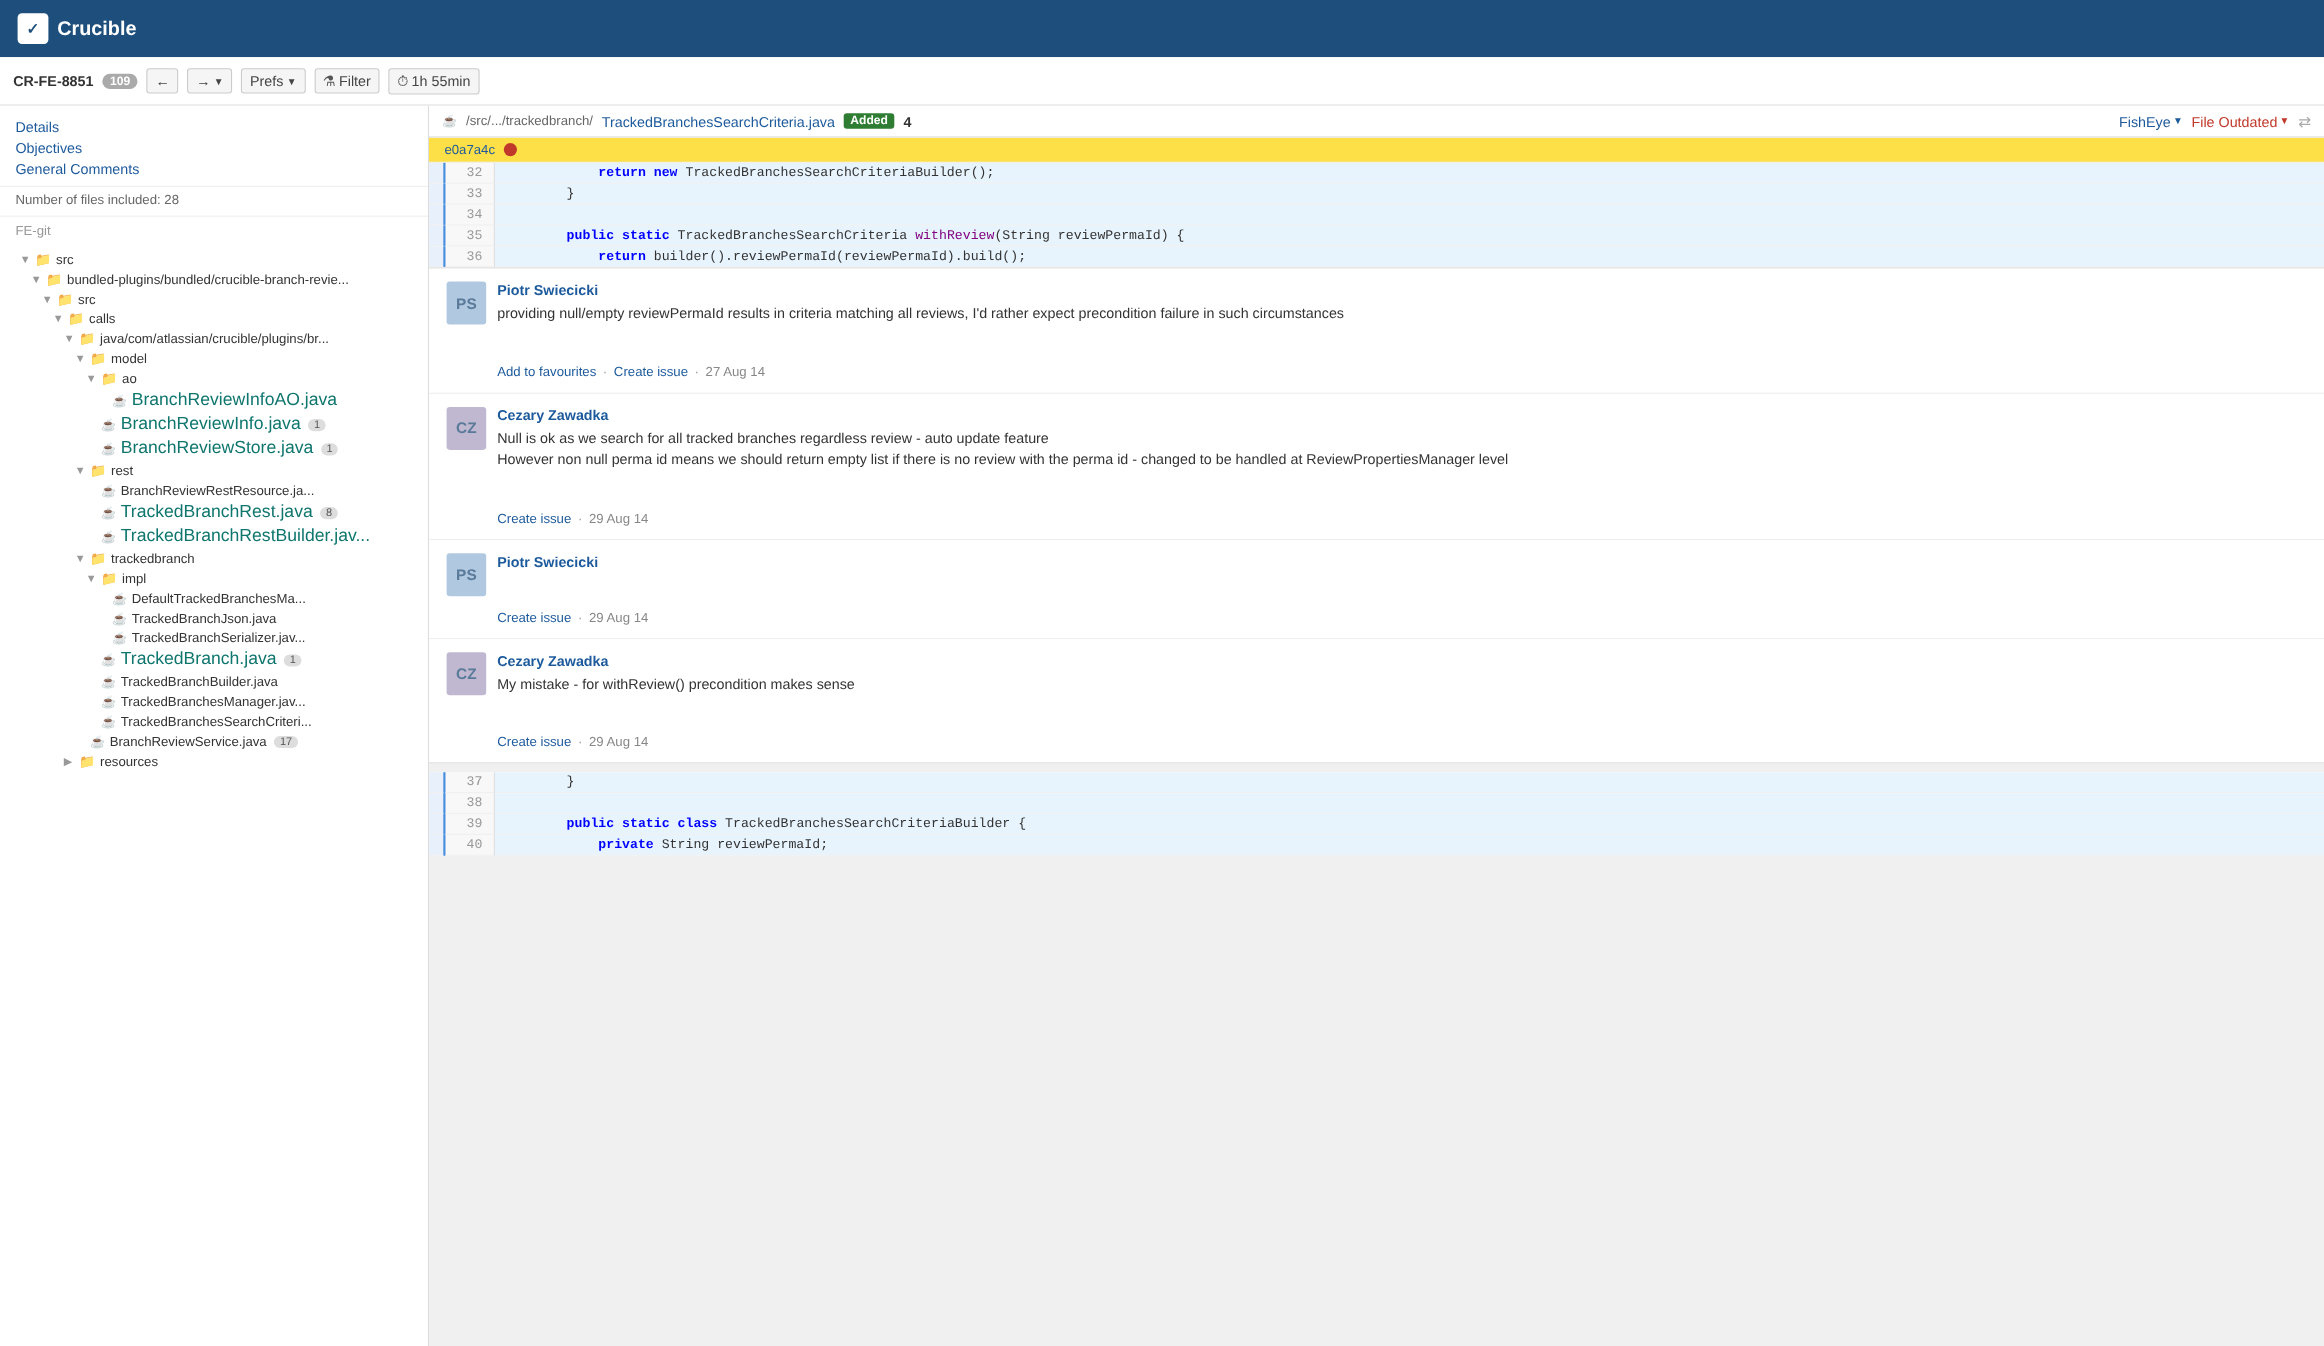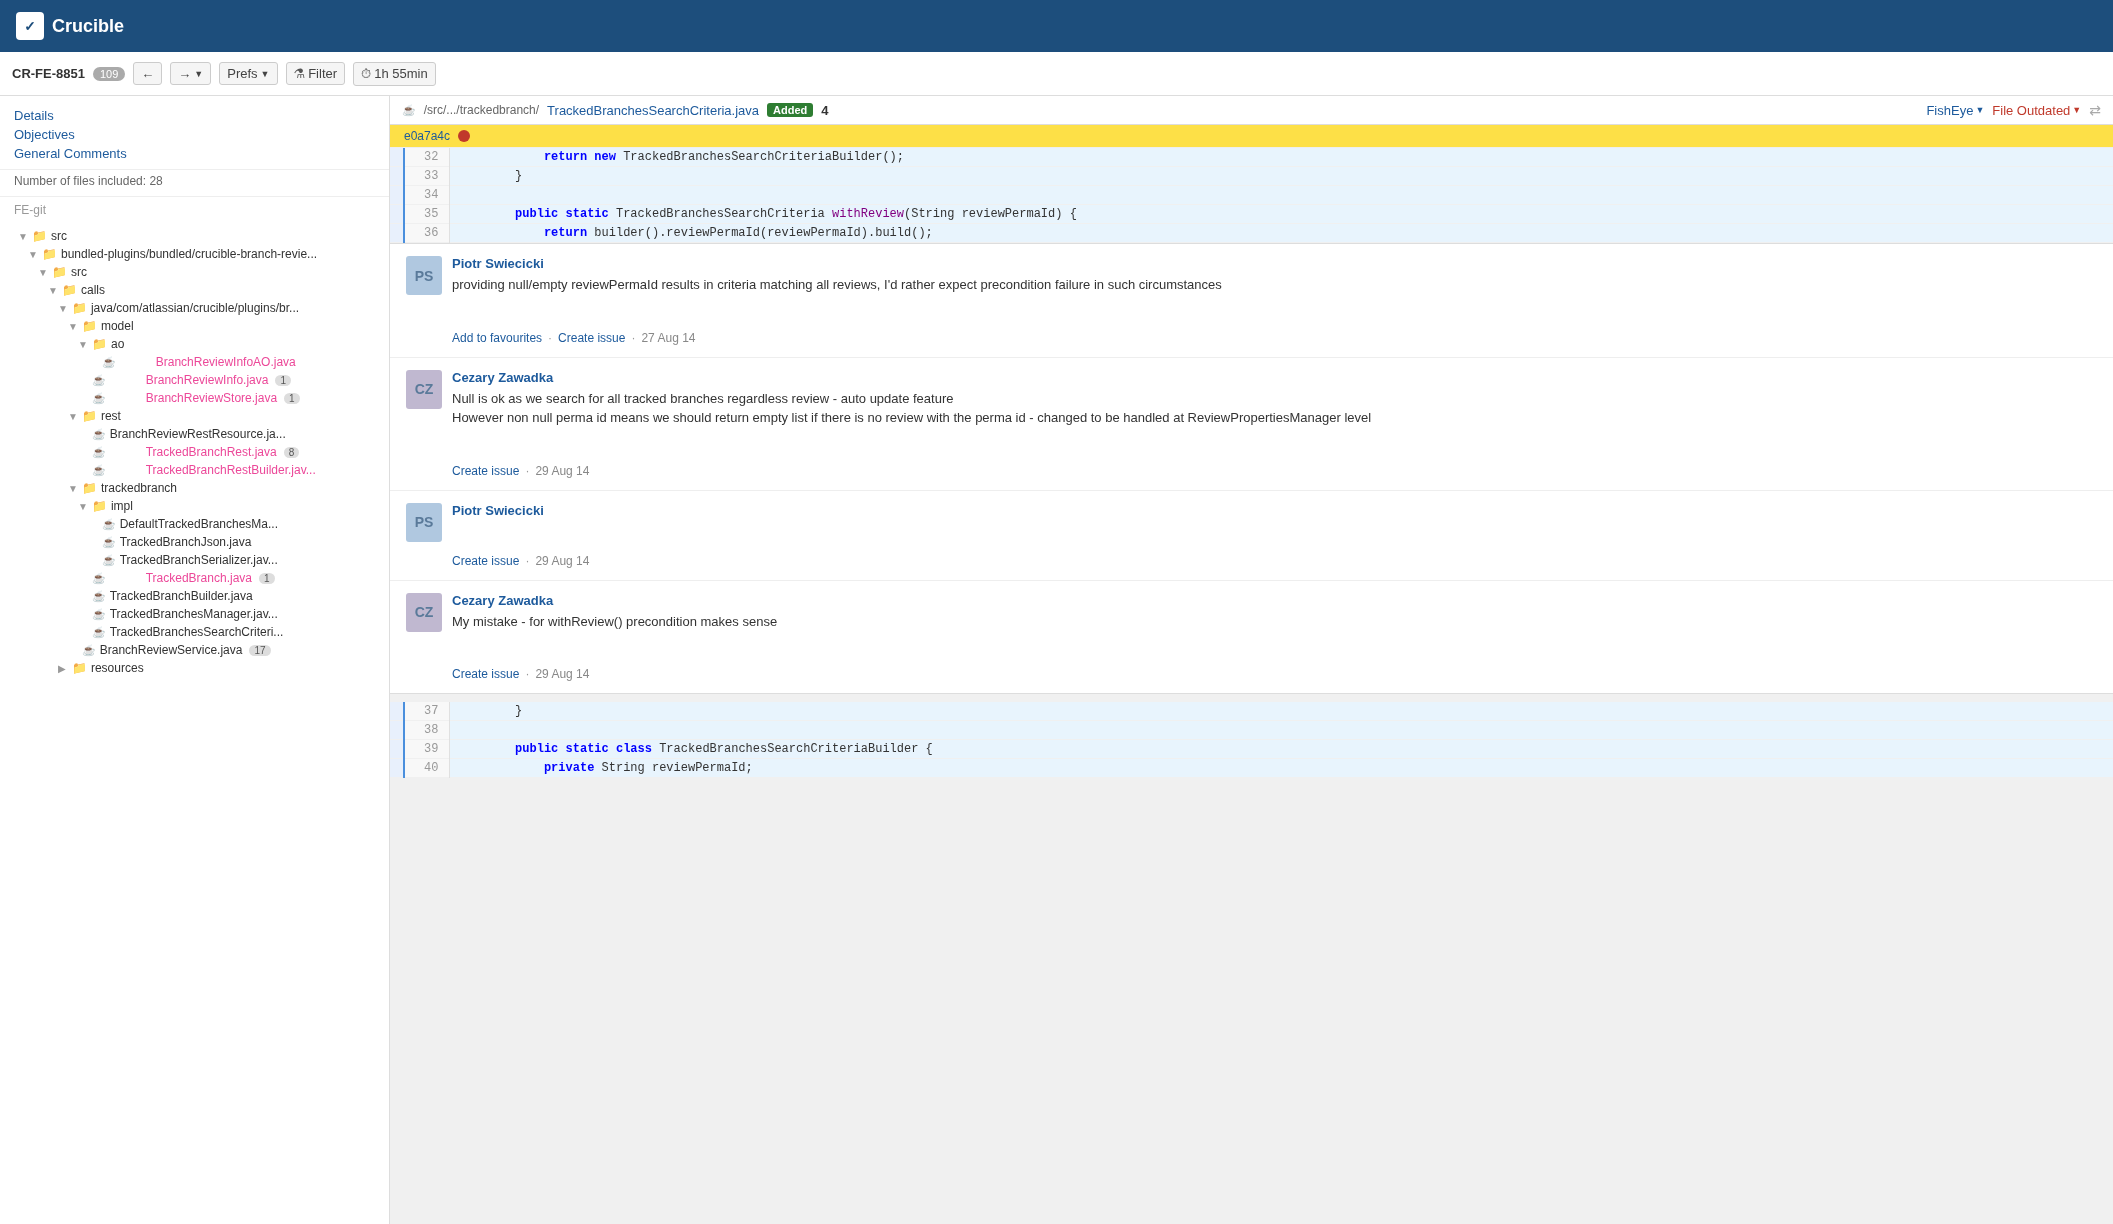--- a/index.html
+++ b/index.html
@@ -43,21 +43,21 @@
       font-weight: bold;
       font-size: 13px;
       color: #333;
     }
     .badge {
       background: #aaa;
       color: #fff;
       border-radius: 10px;
       padding: 1px 7px;
       font-size: 11px;
-      font-weight: normal;
+      font-weight: bold;
     }
     .icon-btn {
       border: 1px solid #ccc;
       background: #f5f5f5;
       border-radius: 3px;
       padding: 3px 7px;
       cursor: pointer;
       font-size: 13px;
       color: #444;
       display: flex; align-items: center; gap: 3px;
@@ -117,21 +117,21 @@
     .tree-indent-1 { padding-left: 10px; }
     .tree-indent-2 { padding-left: 20px; }
     .tree-indent-3 { padding-left: 30px; }
     .tree-indent-4 { padding-left: 40px; }
     .tree-indent-5 { padding-left: 50px; }
     .tree-indent-6 { padding-left: 60px; }
     .tree-indent-7 { padding-left: 70px; }
     .tree-indent-8 { padding-left: 80px; }
     .folder-icon { color: #e8a000; font-size: 12px; }
     .file-icon { color: #888; font-size: 11px; }
-    .file-name-green { color: #ec4899; font-size: 12px; margin-left: 36px; }
+    .file-name-green { color: #0f766e; font-size: 16px; }
     .file-name-dark { color: #333; font-size: 12px; }
     .file-badge {
       background: #ddd;
       color: #555;
       border-radius: 8px;
       padding: 0 5px;
       font-size: 10px;
       margin-left: 3px;
     }
     .tree-arrow { color: #999; font-size: 10px; width: 10px; }

